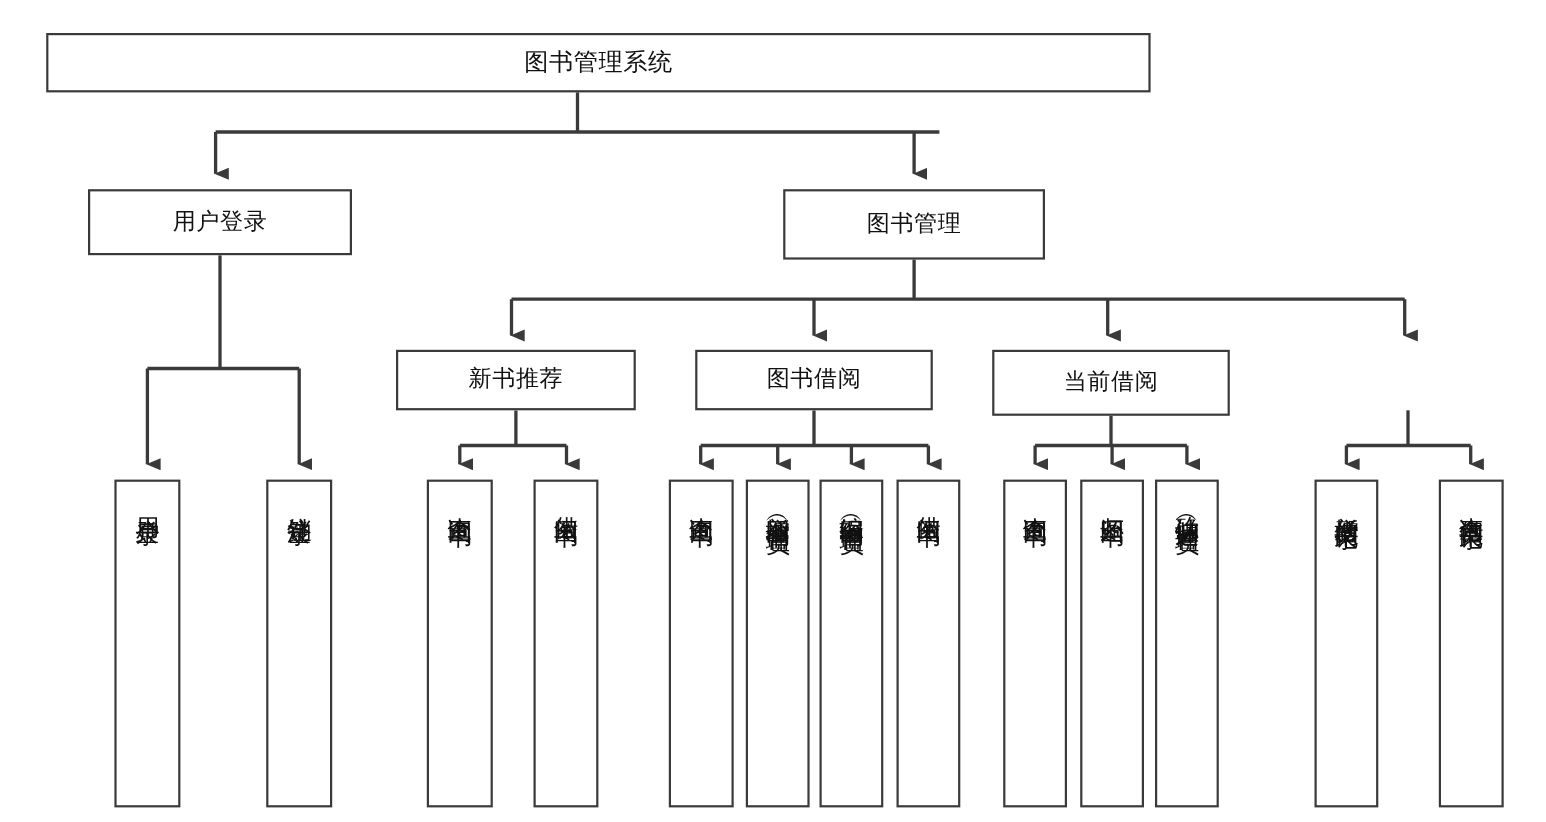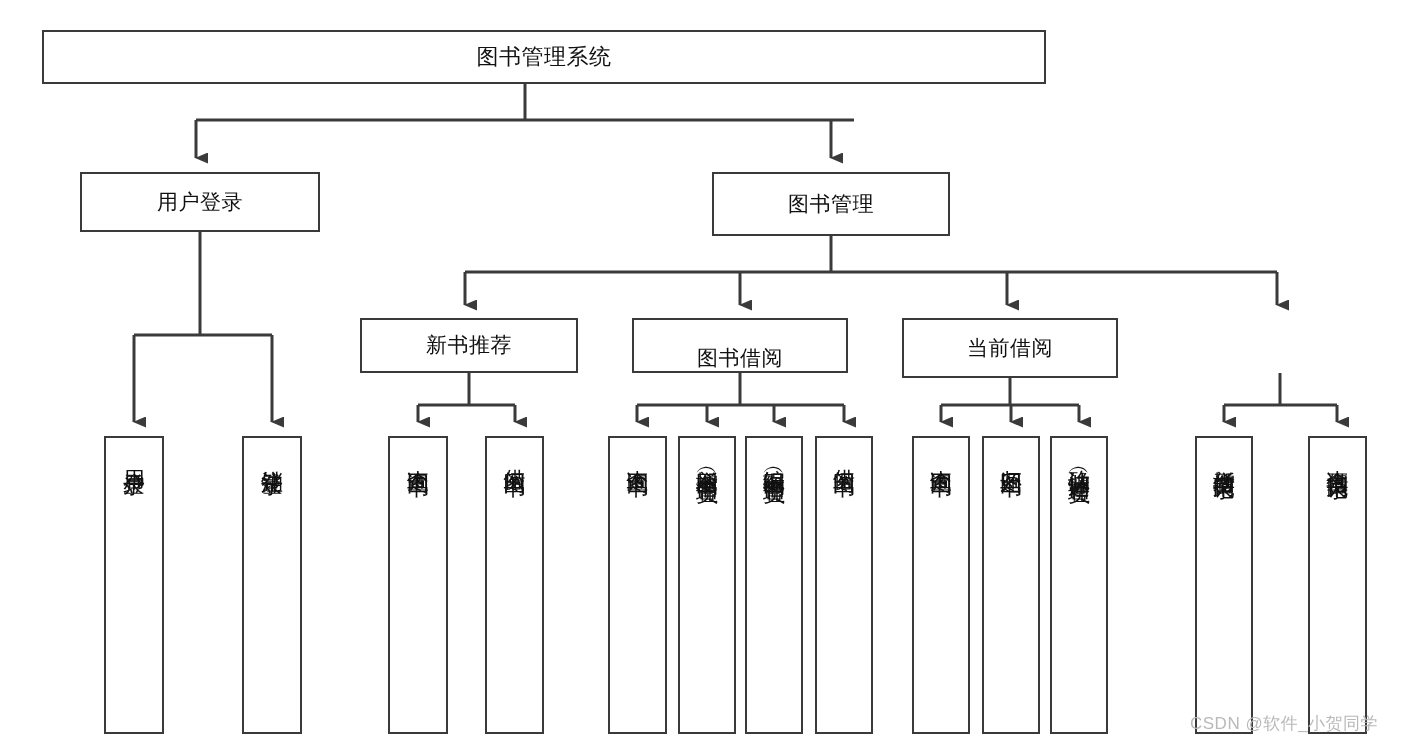--- a/index.html
+++ b/index.html
@@ -126,21 +126,21 @@
   <div class="node horiz" style="left:80px;top:172px;width:240px;height:60px;">
     <span class="lbl">用户登录</span>
   </div>
   <div class="node horiz" style="left:712px;top:172px;width:238px;height:64px;">
     <span class="lbl">图书管理</span>
   </div>
 
   <div class="node horiz" style="left:360px;top:318px;width:218px;height:55px;">
     <span class="lbl">新书推荐</span>
   </div>
-  <div class="node horiz" style="left:632px;top:318px;width:216px;height:55px;align-items:flex-end;">
+  <div class="node horiz" style="left:632px;top:318px;width:216px;height:55px;">
     <span class="lbl">图书借阅</span>
   </div>
   <div class="node horiz" style="left:902px;top:318px;width:216px;height:60px;">
     <span class="lbl">当前借阅</span>
   </div>
 
   <div class="node vert" style="left:104px;top:436px;width:60px;height:298px;">
     <span class="lbl">用户登录</span>
   </div>
   <div class="node vert" style="left:242px;top:436px;width:60px;height:298px;">
@@ -173,15 +173,14 @@
   <div class="node vert" style="left:1050px;top:436px;width:58px;height:298px;">
     <span class="lbl">确认归还（管理员）</span>
   </div>
   <div class="node vert" style="left:1195px;top:436px;width:58px;height:298px;">
     <span class="lbl">新增借阅记录</span>
   </div>
   <div class="node vert" style="left:1308px;top:436px;width:59px;height:298px;">
     <span class="lbl">查询借阅记录</span>
   </div>
 
-  <div class="watermark">CSDN @软件_小贺同学</div>
 
 </div>
 
 </body></html>

